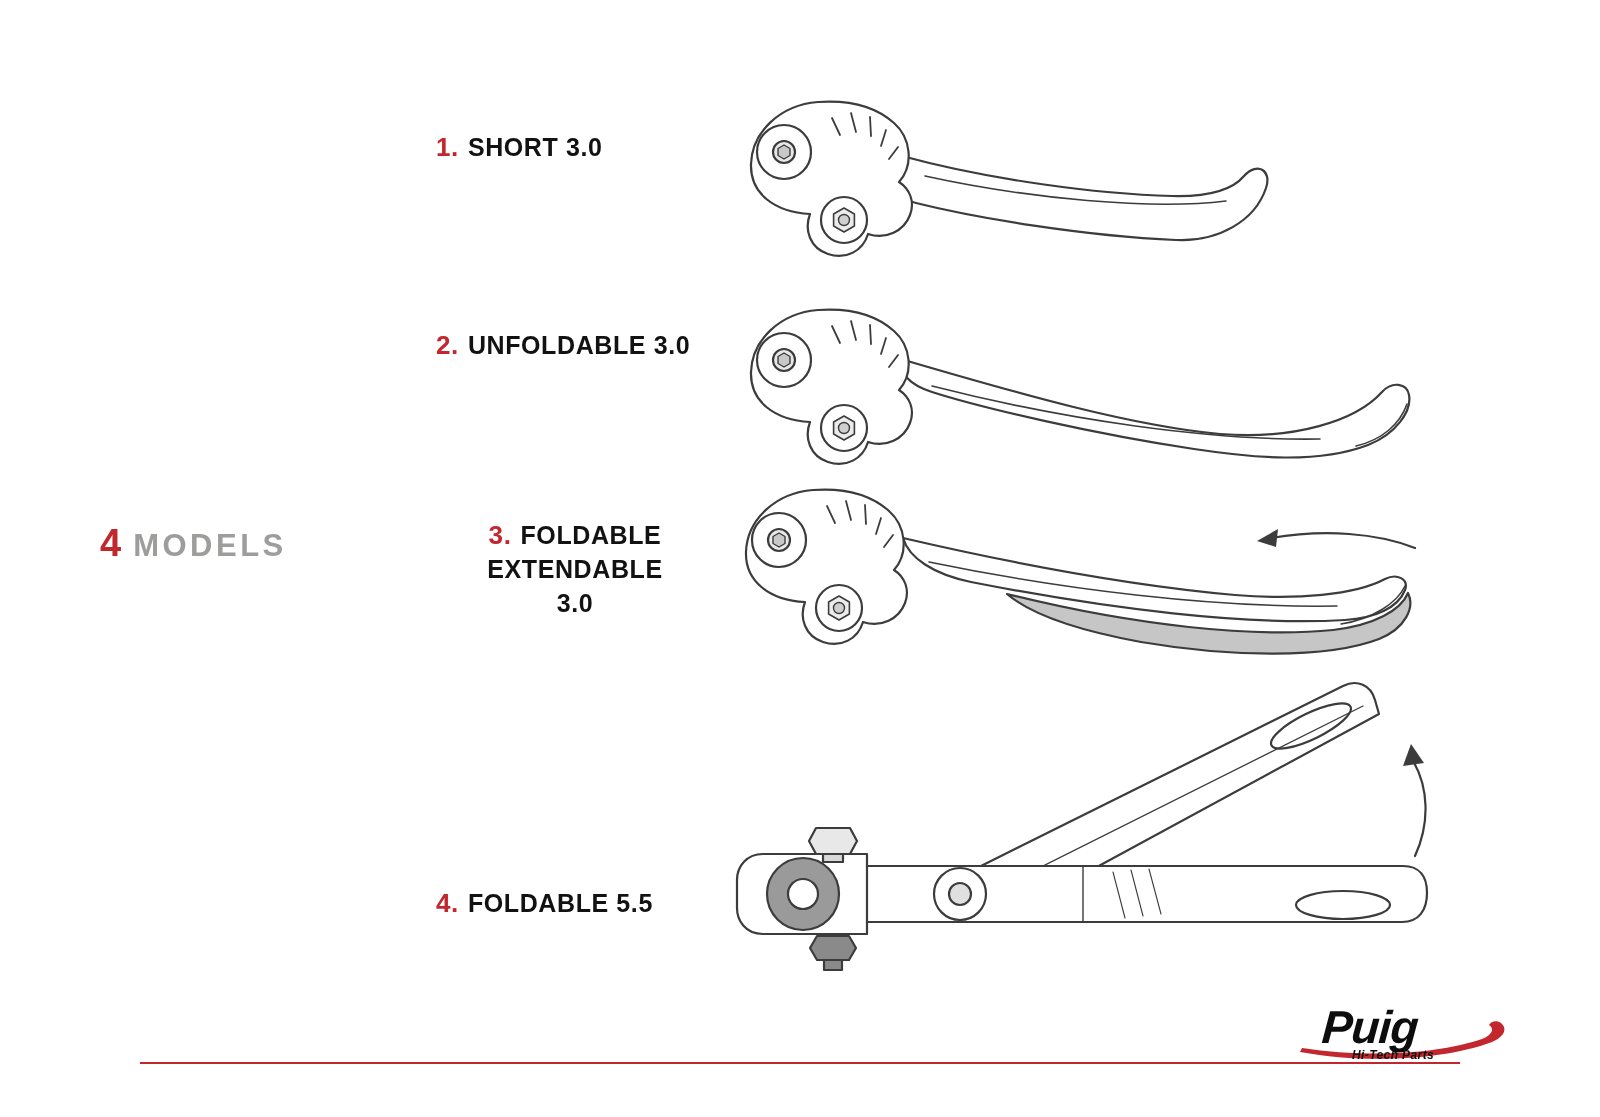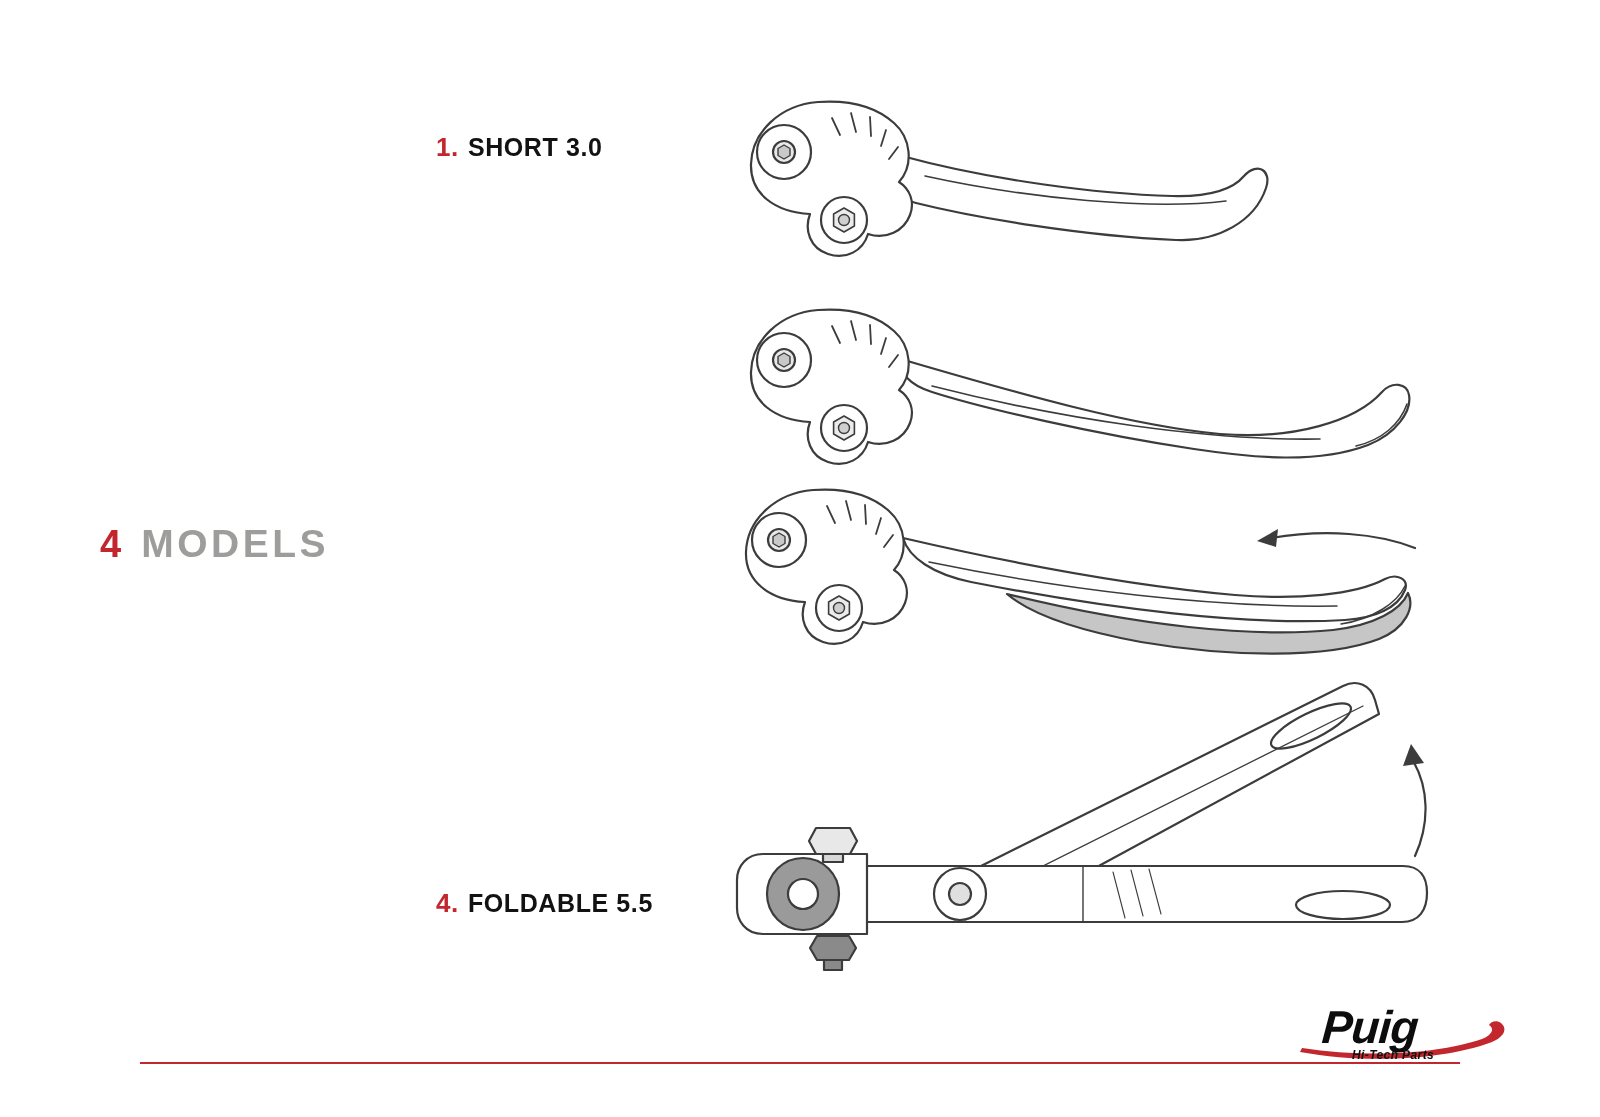--- a/index.html
+++ b/index.html
@@ -11,21 +11,21 @@
   
   .model-label{
     position:absolute;font-weight:700;font-size:25px;
     color:#121212;letter-spacing:.6px;white-space:nowrap;
   }
   .model-label .num{color:#c1272d;font-size:26px;margin-right:9px;}
   .model-label.center{white-space:normal;text-align:center;line-height:1.35;}
   
   .models-header{position:absolute;left:100px;top:522px;display:flex;align-items:baseline;}
   .models-header .count{color:#c1272d;font-size:38px;font-weight:700;}
-  .models-header .mlabel{color:#9d9d9c;font-size:39px;font-weight:700;letter-spacing:3.5px;margin-left:20px;}
+  .models-header .mlabel{color:#9d9d9c;font-size:31px;font-weight:700;letter-spacing:3.5px;margin-left:12px;}
   
   .footer-line{position:absolute;left:140px;top:1062px;width:1320px;height:2px;background:#c1272d;}
   .logo{position:absolute;left:1296px;top:1004px;width:214px;height:64px;}
   .logo svg{position:absolute;left:0;top:0;}
   .logo .brand{
     position:absolute;left:26px;top:-4px;font-size:46px;font-weight:700;font-style:italic;
     color:#0d0d0d;letter-spacing:-1px;transform:skewX(-4deg);
   }
   .logo .tagline{
     position:absolute;left:56px;top:44px;font-size:12px;font-weight:700;font-style:italic;color:#111;
@@ -40,21 +40,28 @@
 
   <div class="models-header">
     <span class="count">4</span>
     <span class="mlabel">MODELS</span>
   </div>
 
   <div class="model-label" style="left:436px;top:132px">
     <span class="num">1.</span><span>SHORT 3.0</span>
   </div>
 
+  <div class="model-label" style="left:436px;top:330px">
+    <span class="num">2.</span><span>UNFOLDABLE 3.0</span>
+  </div>
 
+  <div class="model-label center" style="left:420px;top:518px;width:310px">
+    <span class="num">3.</span><span>FOLDABLE EXTENDABLE</span>
+    <div>3.0</div>
+  </div>
 
   <div class="model-label" style="left:436px;top:888px">
     <span class="num">4.</span><span>FOLDABLE 5.5</span>
   </div>
 
   <svg class="abs" style="left:720px;top:90px" width="560" height="215" viewBox="0 0 560 215">
     <g class="sketch">
       <path d="M182,66 C270,90 378,104 452,106 C492,107 514,98 524,86 C538,71 552,81 546,98 C535,131 498,152 456,150 C364,146 256,128 196,113 C176,108 168,96 170,84 C172,75 177,70 182,66 Z"></path>
       <path d="M205,86 C310,109 432,120 506,111" fill="none" stroke-width="1.6"></path>
       <path d="M98,12 C60,15 32,42 31,74 C30,104 55,122 90,124 C84,140 90,158 108,164 C126,170 143,161 148,144 C166,150 184,141 190,125 C195,112 190,99 179,92 C194,75 191,48 174,33 C154,15 126,10 98,12 Z"></path>

